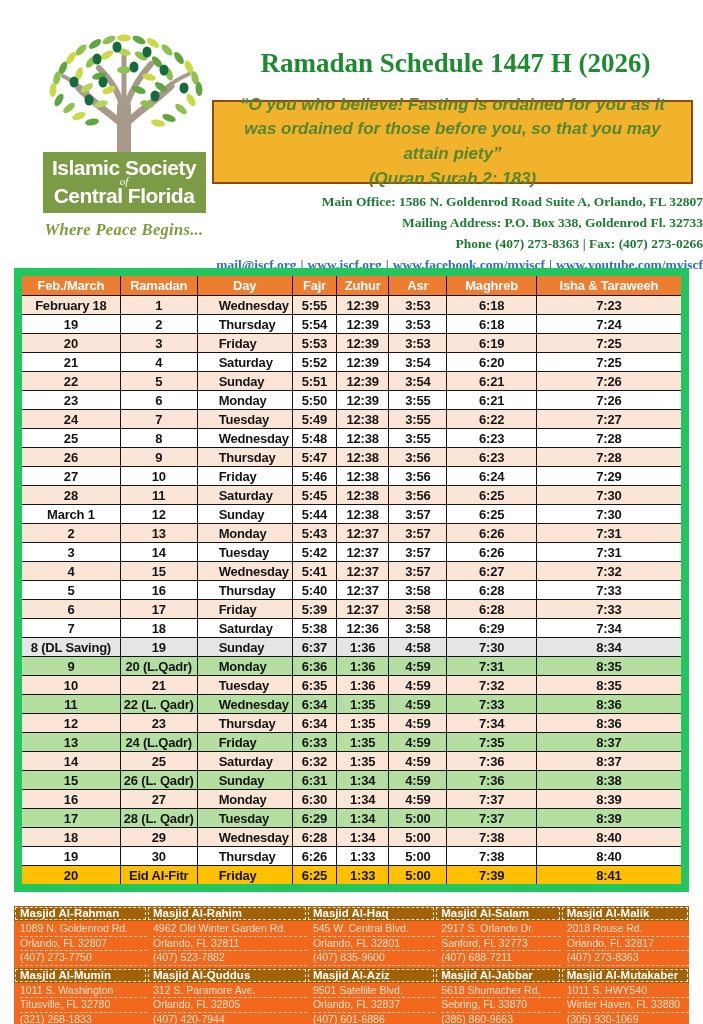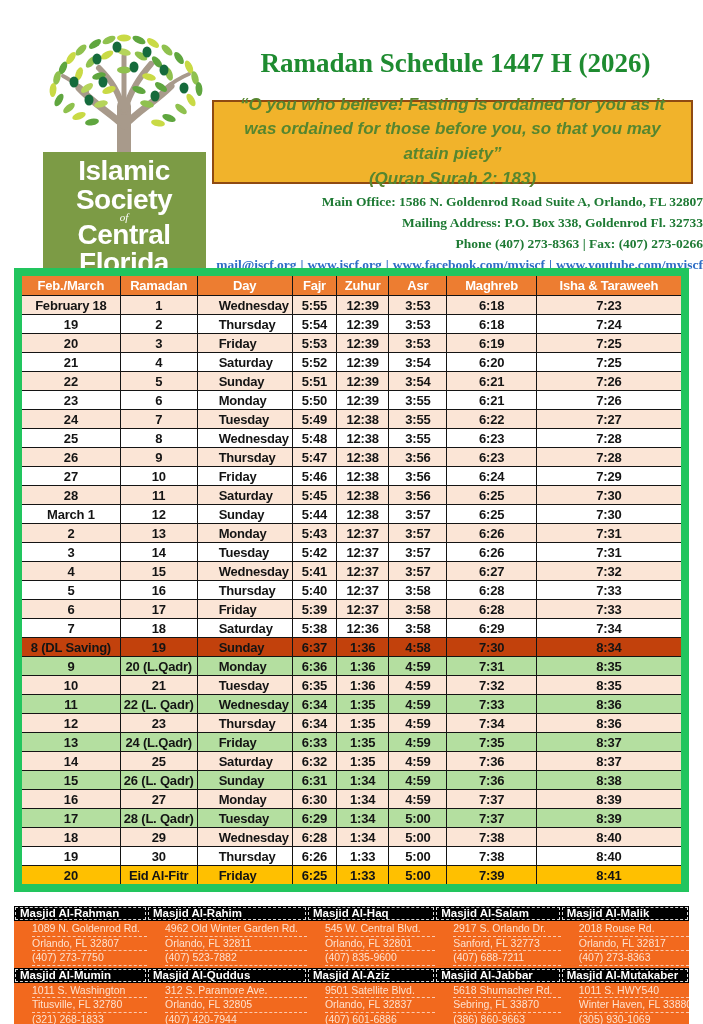--- a/index.html
+++ b/index.html
@@ -8,21 +8,21 @@
     background:#ffffff;overflow:hidden;
     font-family:"Liberation Sans",sans-serif;
   }
   
   .logo{position:absolute;left:38px;top:30px;width:172px;text-align:center;}
   .logo svg{display:block;margin:0 auto;}
   .org-box{
     background:#7C9B45;color:#ffffff;width:163px;margin:0 auto;
     padding:5px 0 7px 0;line-height:1.02;
   }
-  .org-line{font-size:28px;font-weight:700;letter-spacing:-0.5px;}
+  .org-line{font-size:21px;font-weight:700;letter-spacing:-0.5px;}
   .org-of{font-size:11px;font-style:italic;font-family:"Liberation Serif",serif;line-height:0.6;}
   .tagline{
     margin-top:7px;font-family:"Liberation Serif",serif;font-style:italic;font-weight:700;
     font-size:16.5px;color:#7E9C3E;letter-spacing:0.3px;
   }
   
   .page-title{
     position:absolute;left:216px;right:8px;top:48px;text-align:center;
     font-family:"Liberation Serif",serif;font-weight:700;font-size:27px;color:#1E8B30;
   }
@@ -50,32 +50,32 @@
     background:#ED7D31;color:#ffffff;font-size:13px;height:19px;
     border:1.5px solid #141414;padding:0 2px;letter-spacing:-0.2px;
   }
   table.sched td{
     border:1.5px solid #141414;height:18px;padding:0 3px;
     font-size:13px;text-align:center;letter-spacing:-0.2px;white-space:nowrap;
   }
   table.sched td.col-day{text-align:left;padding-left:21px;}
   .bg-peach td{background:#FBE5D6;}
   .bg-white td{background:#ffffff;}
-  .bg-blue  td{background:#c2410c;}
+  .bg-blue  td{background:#e5e5e5;}
   .bg-green td{background:#B4DFA0;}
   .bg-gold  td{background:#FFC000;}
   
   .masjid-footer{position:absolute;left:14px;top:906px;width:675px;}
   .masjid-row{display:grid;grid-template-columns:19.7% 23.7% 19% 18.6% 19%;}
   .masjid-name{
-    background:#000000;color:#ffffff;font-weight:700;font-size:11.5px;
+    background:#a16207;color:#ffffff;font-weight:700;font-size:11.5px;
     padding:1px 0 2px 6px;white-space:nowrap;
     outline:1px dashed rgba(255,255,255,0.85);outline-offset:-2px;
   }
-  .masjid-addr{background:#F2691E;padding:1px 0 2px 18px;}
+  .masjid-addr{background:#F2691E;padding:1px 0 2px 6px;}
   .addr-line{
     color:rgba(255,241,230,0.88);font-size:10.5px;line-height:11.5px;
     padding:1px 0;border-bottom:1px dashed rgba(255,255,255,0.65);white-space:nowrap;overflow:hidden;
   }
 </style>
 </head>
 <body>
 
 <div class="page">
 

